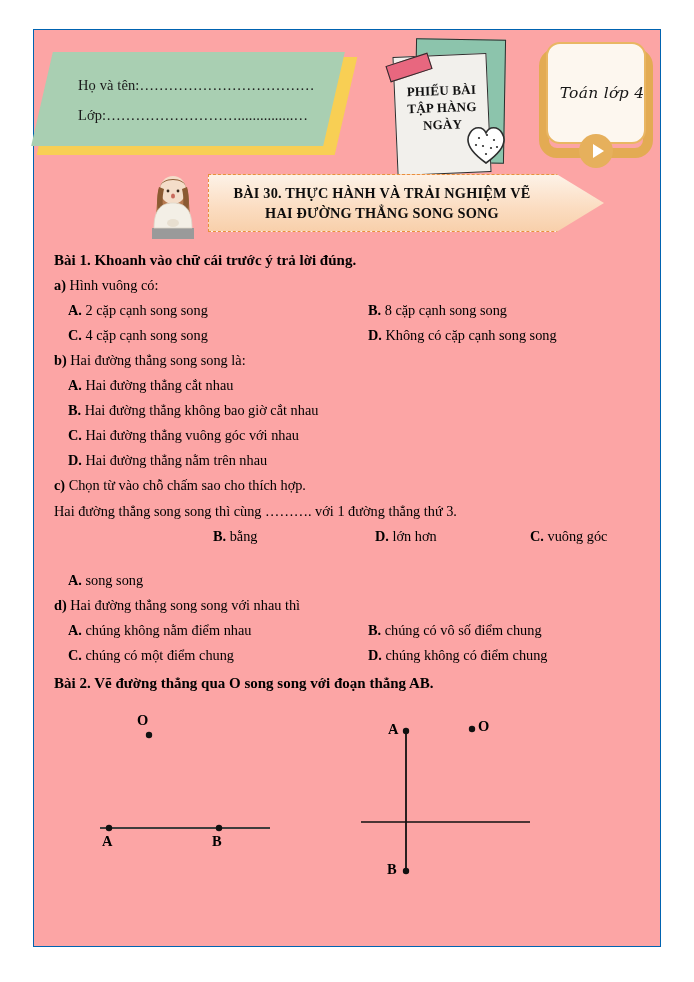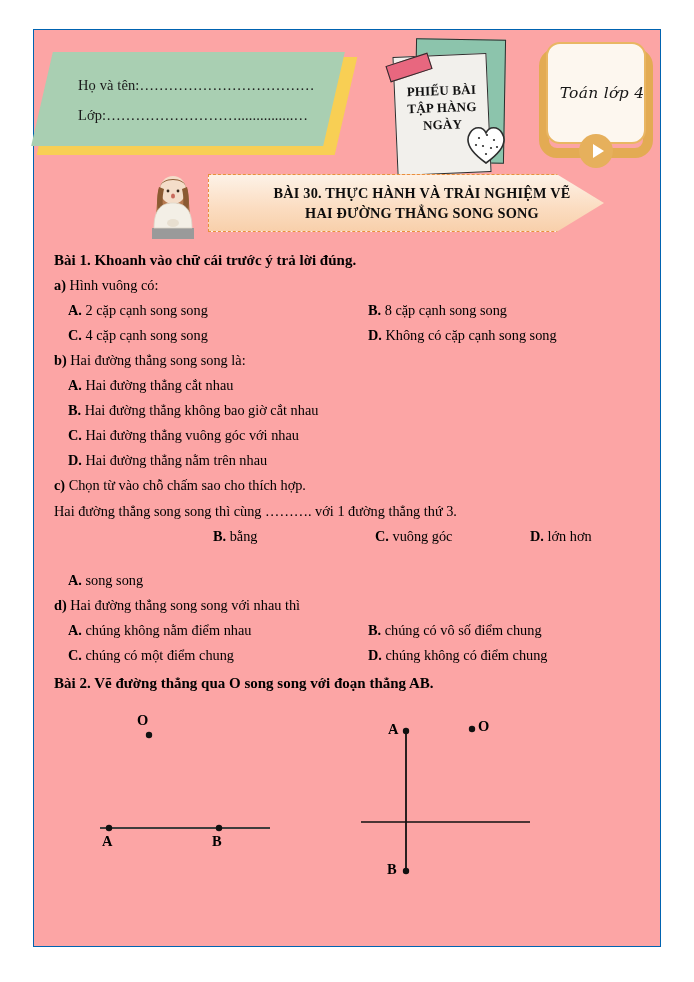--- a/index.html
+++ b/index.html
@@ -243,21 +243,20 @@
     display: flex;
     flex-direction: column;
     align-items: center;
     justify-content: center;
     font-family: "Liberation Serif", serif;
     font-weight: bold;
     font-size: 14.3px;
     line-height: 20px;
     letter-spacing: 0.2px;
     color: #0d0d0d;
-    padding-left: 40px;
   }
 
   
   #content {
     position: absolute;
     left: 20px;
     top: 215px;
     width: 600px;
   }
   .q-head {
@@ -445,26 +444,26 @@
     <div class="four-row">
       <div>
         <b>A.</b>
         <span>song song</span>
       </div>
       <div>
         <b>B.</b>
         <span>bằng</span>
       </div>
       <div>
+        <b>D.</b>
+        <span>lớn hơn</span>
+      </div>
+      <div>
         <b>C.</b>
         <span>vuông góc</span>
-      </div>
-      <div>
-        <b>D.</b>
-        <span>lớn hơn</span>
       </div>
     </div>
 
     <div class="q-sub">
       <b>d)</b>
       <span>Hai đường thẳng song song với nhau thì</span>
     </div>
     <div class="opt-row">
       <div class="col-a">
         <b>A.</b>

